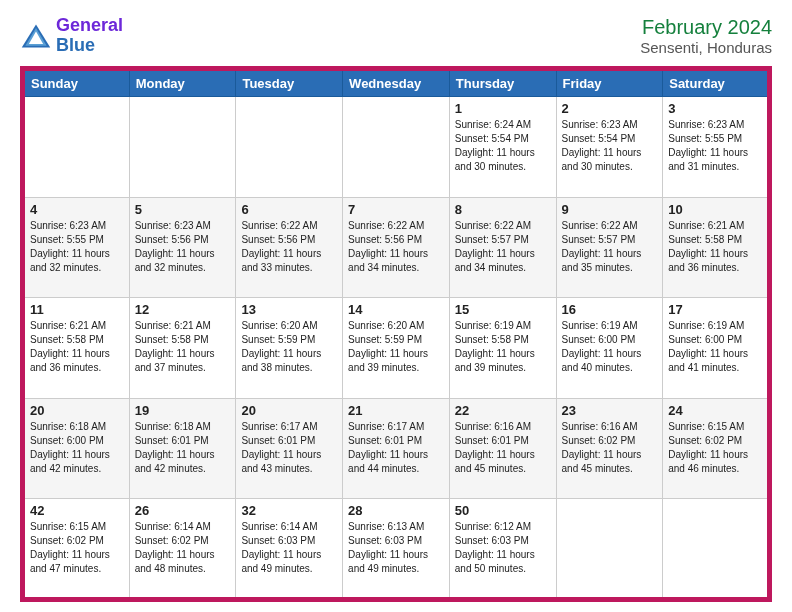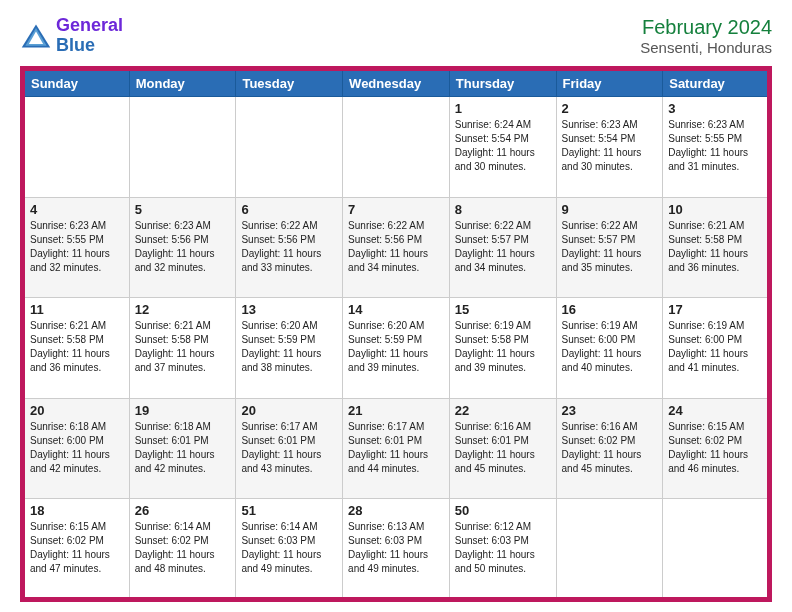--- a/index.html
+++ b/index.html
@@ -289,33 +289,33 @@
           </td>
           <td>
             <span class="day-num">24</span>
             <div class="day-info">Sunrise: 6:15 AM
 Sunset: 6:02 PM
 Daylight: 11 hours and 46 minutes.</div>
           </td>
         </tr>
         <tr>
           <td>
-            <span class="day-num">18</span>
+            <span class="day-num">42</span>
             <div class="day-info">Sunrise: 6:15 AM
 Sunset: 6:02 PM
 Daylight: 11 hours and 47 minutes.</div>
           </td>
           <td>
             <span class="day-num">26</span>
             <div class="day-info">Sunrise: 6:14 AM
 Sunset: 6:02 PM
 Daylight: 11 hours and 48 minutes.</div>
           </td>
           <td>
-            <span class="day-num">51</span>
+            <span class="day-num">32</span>
             <div class="day-info">Sunrise: 6:14 AM
 Sunset: 6:03 PM
 Daylight: 11 hours and 49 minutes.</div>
           </td>
           <td>
             <span class="day-num">28</span>
             <div class="day-info">Sunrise: 6:13 AM
 Sunset: 6:03 PM
 Daylight: 11 hours and 49 minutes.</div>
           </td>

